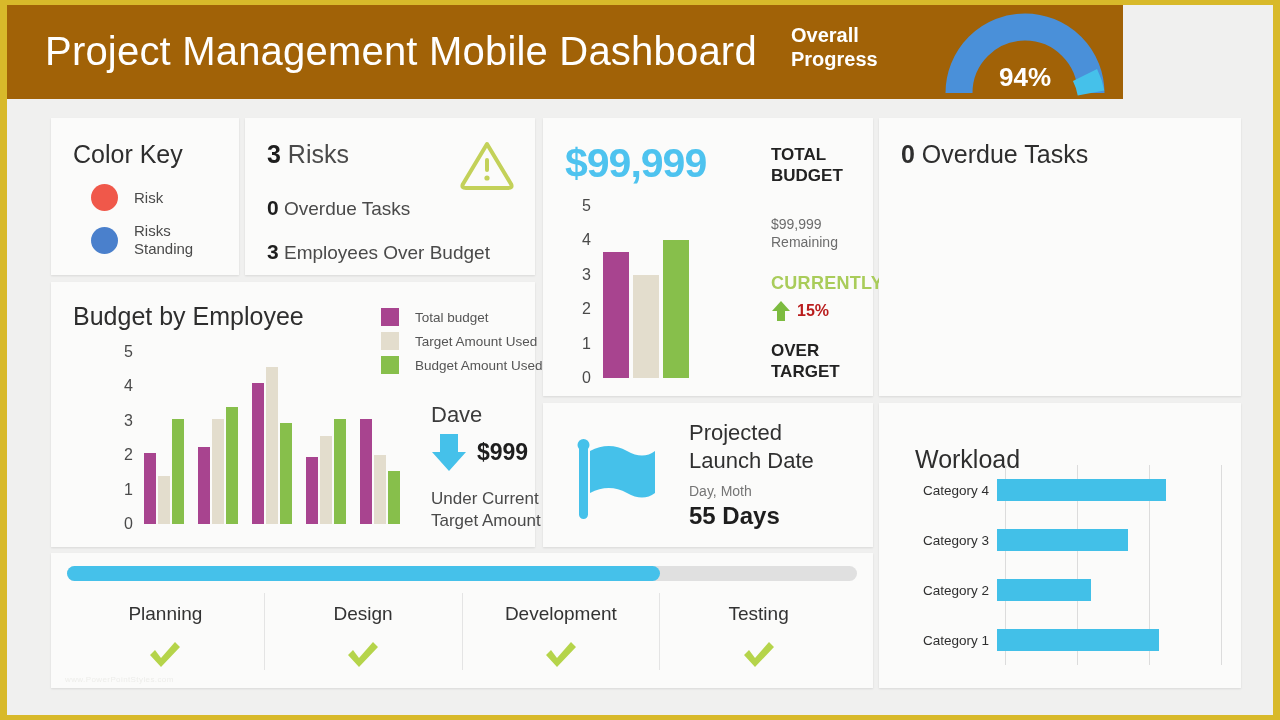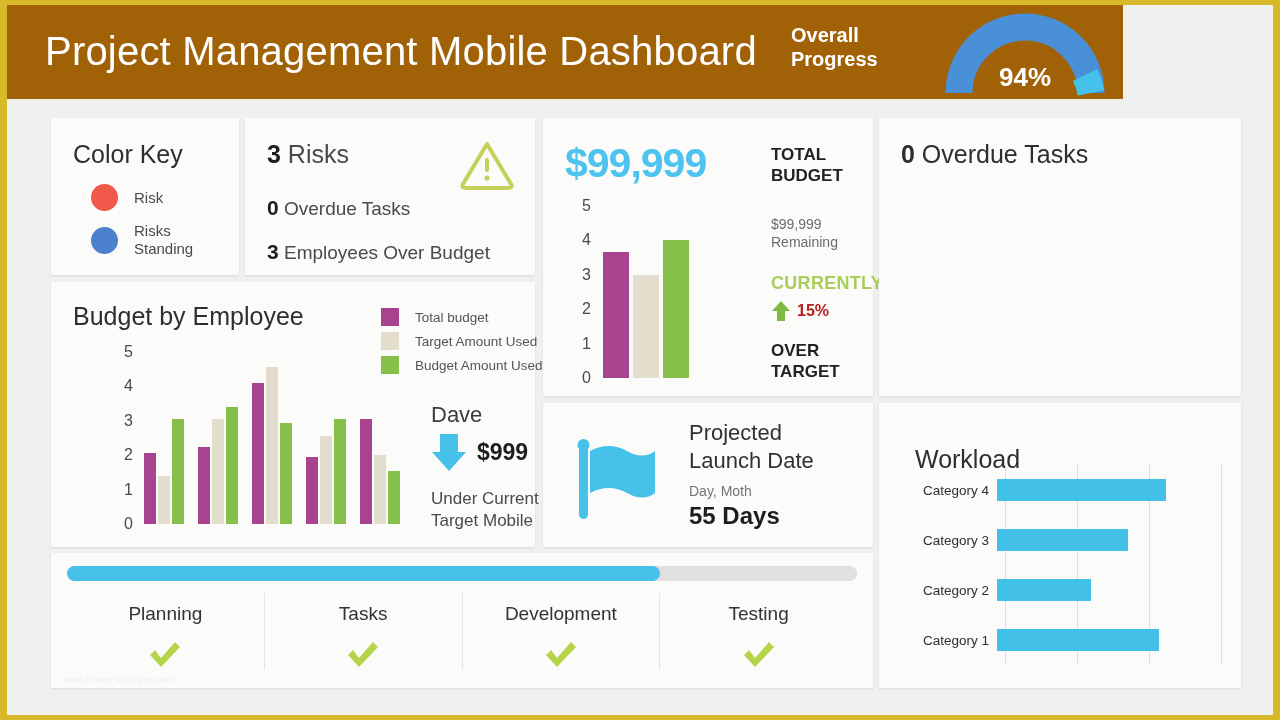--- a/index.html
+++ b/index.html
@@ -221,21 +221,21 @@
     <div class="dave">
       <div class="dave-name">Dave</div>
       <div class="dave-row">
         <svg width="36" height="40" viewBox="0 0 36 40">
           <path d="M9 2 L27 2 L27 20 L35 20 L18 39 L1 20 L9 20 Z" fill="#45c1ea"></path>
         </svg>
         <span class="dave-amt">$999</span>
       </div>
       <div class="dave-sub">
         <div>Under Current</div>
-        <div>Target Mobile</div>
+        <div>Target Amount</div>
       </div>
     </div>
   </div>
 
   <div class="card" id="card-totalbudget">
     <div class="big-amount">$99,999</div>
     <div class="tb-label">
       <div>TOTAL</div>
       <div>BUDGET</div>
     </div>
@@ -337,21 +337,21 @@
       <div class="pb-fill" id="pb-fill" style="width: 75%;"></div>
     </div>
     <div class="phases" id="phases">
         <div class="phase">
           <div class="phase-name">Planning</div>
           <svg class="phase-check" viewBox="0 0 34 28">
             <path d="M2 14 L7 9 L13 17 L27 1 L32 6 L13 26 Z" fill="#b5d44a"></path>
           </svg>
         </div>
         <div class="phase">
-          <div class="phase-name">Tasks</div>
+          <div class="phase-name">Design</div>
           <svg class="phase-check" viewBox="0 0 34 28">
             <path d="M2 14 L7 9 L13 17 L27 1 L32 6 L13 26 Z" fill="#b5d44a"></path>
           </svg>
         </div>
         <div class="phase">
           <div class="phase-name">Development</div>
           <svg class="phase-check" viewBox="0 0 34 28">
             <path d="M2 14 L7 9 L13 17 L27 1 L32 6 L13 26 Z" fill="#b5d44a"></path>
           </svg>
         </div>

